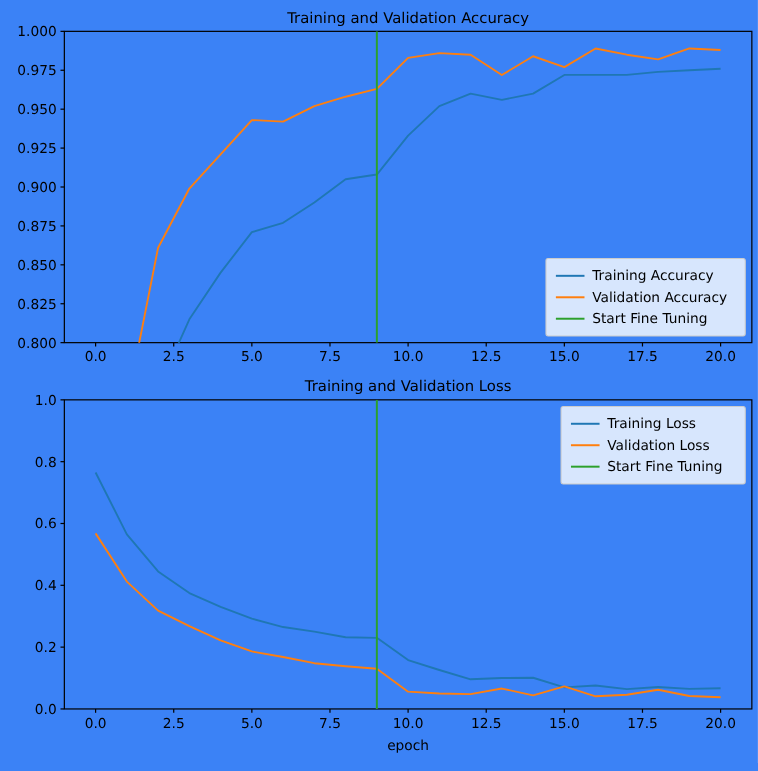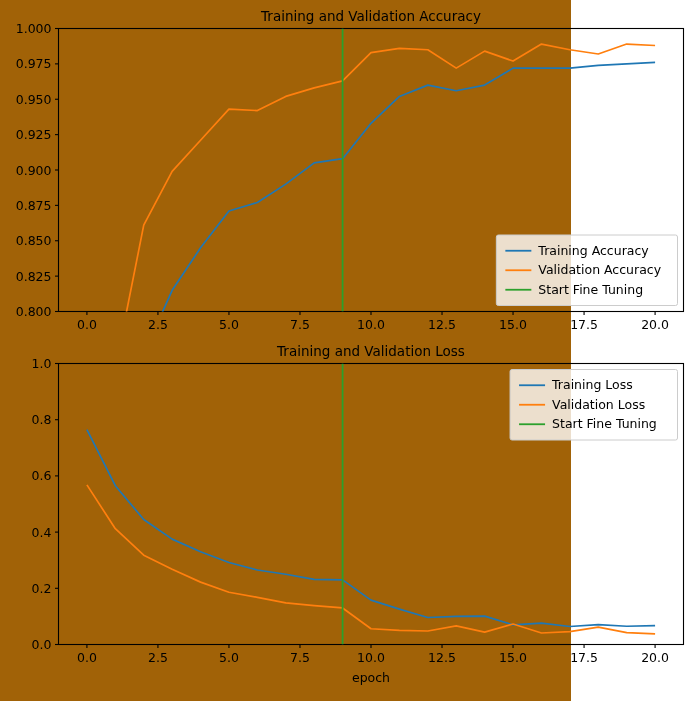--- a/index.html
+++ b/index.html
@@ -8,23 +8,23 @@
     background: #ffffff;
   }
   body {
     width: 689px;
     height: 701px;
     font-family: "DejaVu Sans", sans-serif;
     overflow: hidden;
   }
   #figure {
     position: relative;
-    width: 571px;
+    width: 689px;
     height: 701px;
-    background: #a16207;
+    background: #3b82f6;
   }
   .axes-title {
     font-family: "DejaVu Sans", sans-serif;
     font-size: 13.5px;
     fill: #000000;
     text-anchor: middle;
   }
   .tick-label {
     font-family: "DejaVu Sans", sans-serif;
     font-size: 12.5px;

